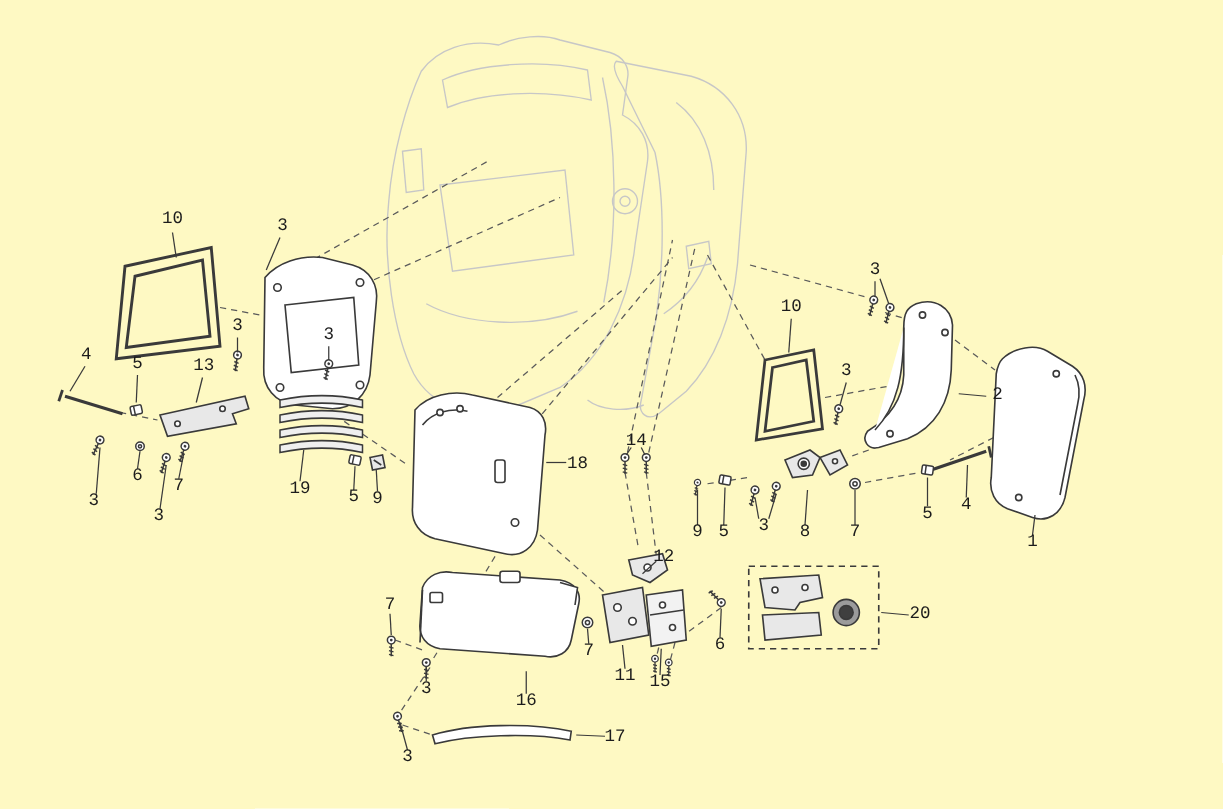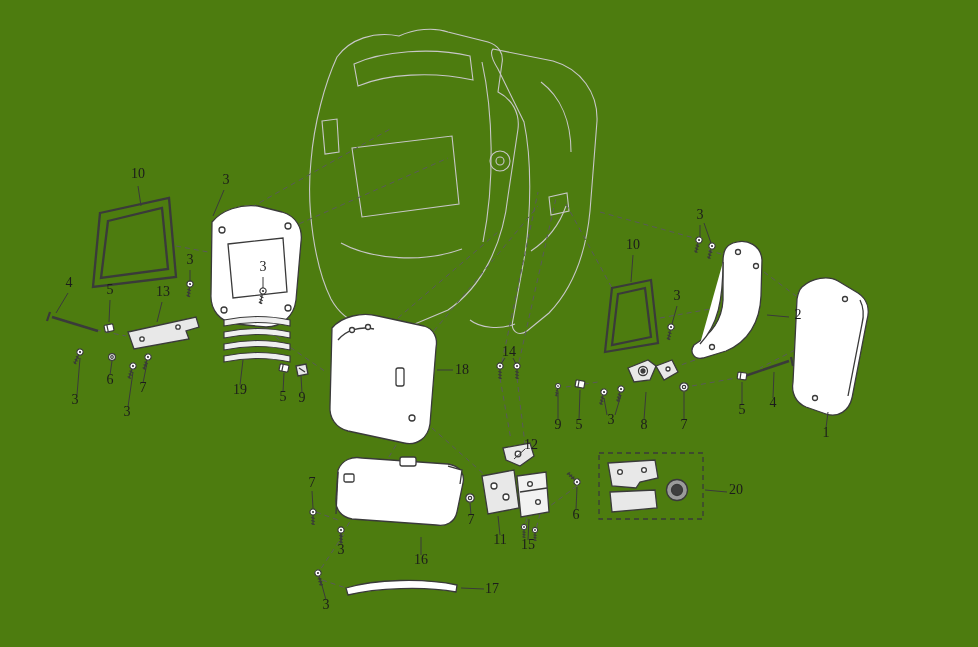--- a/index.html
+++ b/index.html
@@ -1,17 +1,17 @@
 <!DOCTYPE html>
 <html><head>
 <meta charset="utf-8">
 <style>
   html,body{margin:0;padding:0;background:#ffffff;}
-  .stage{position:relative;width:978px;height:647px;background:#4d7c0f;overflow:hidden;
-         font-family:Liberation Serif, serif;}
+  .stage{position:relative;width:978px;height:647px;background:#fef9c3;overflow:hidden;
+         font-family:Liberation Mono, monospace;}
   svg{display:block;}
   .callout{font-size:14px;fill:#1c1c1c;}
 </style>
 </head>
 <body>
 
 <div class="stage">
 <svg width="978" height="647" viewBox="0 0 978 647">
 
   <defs>

